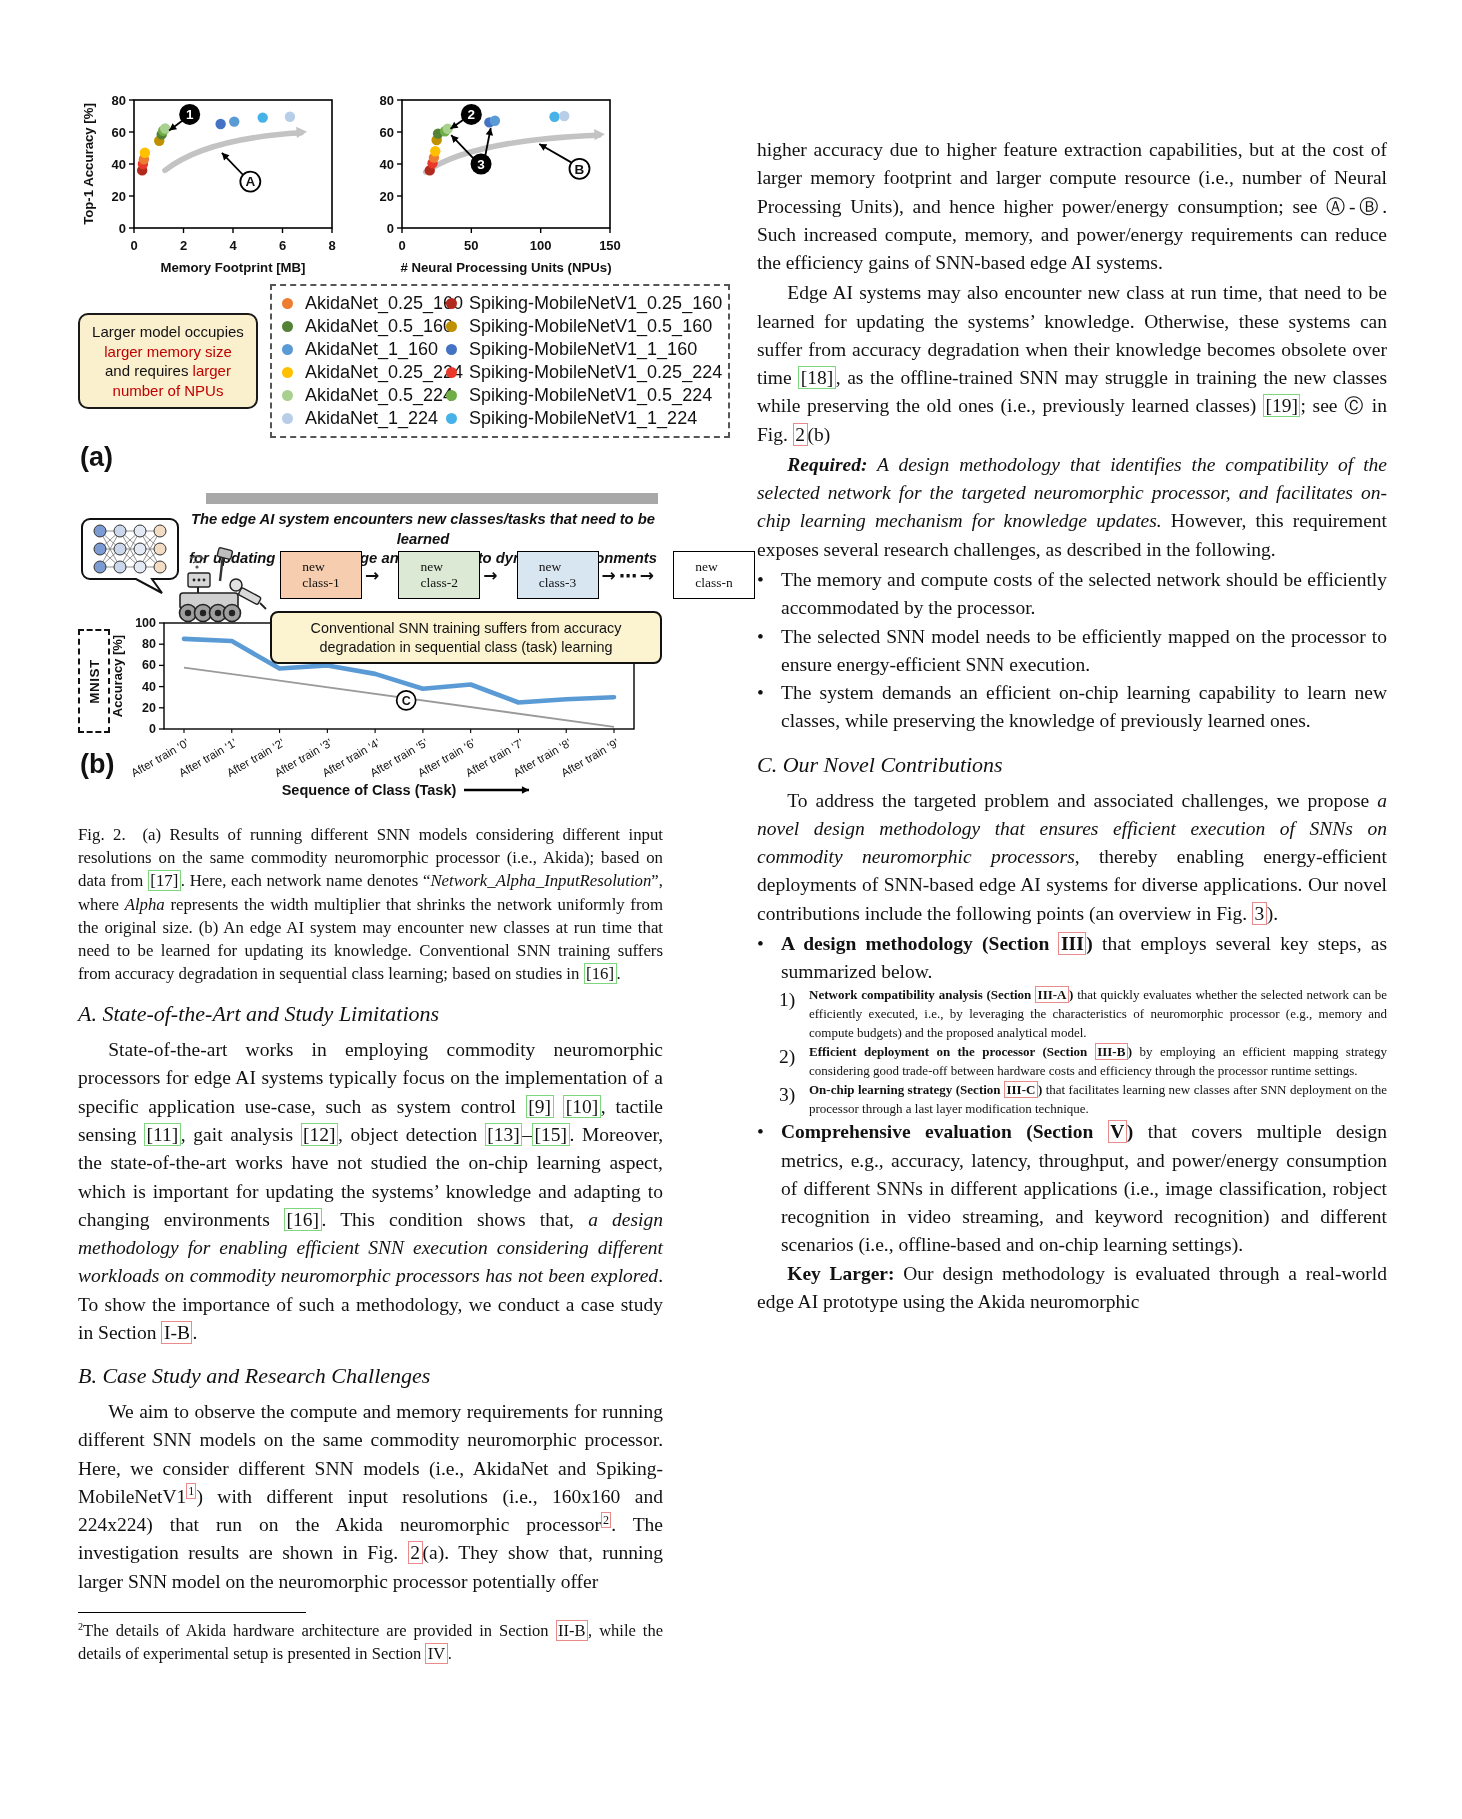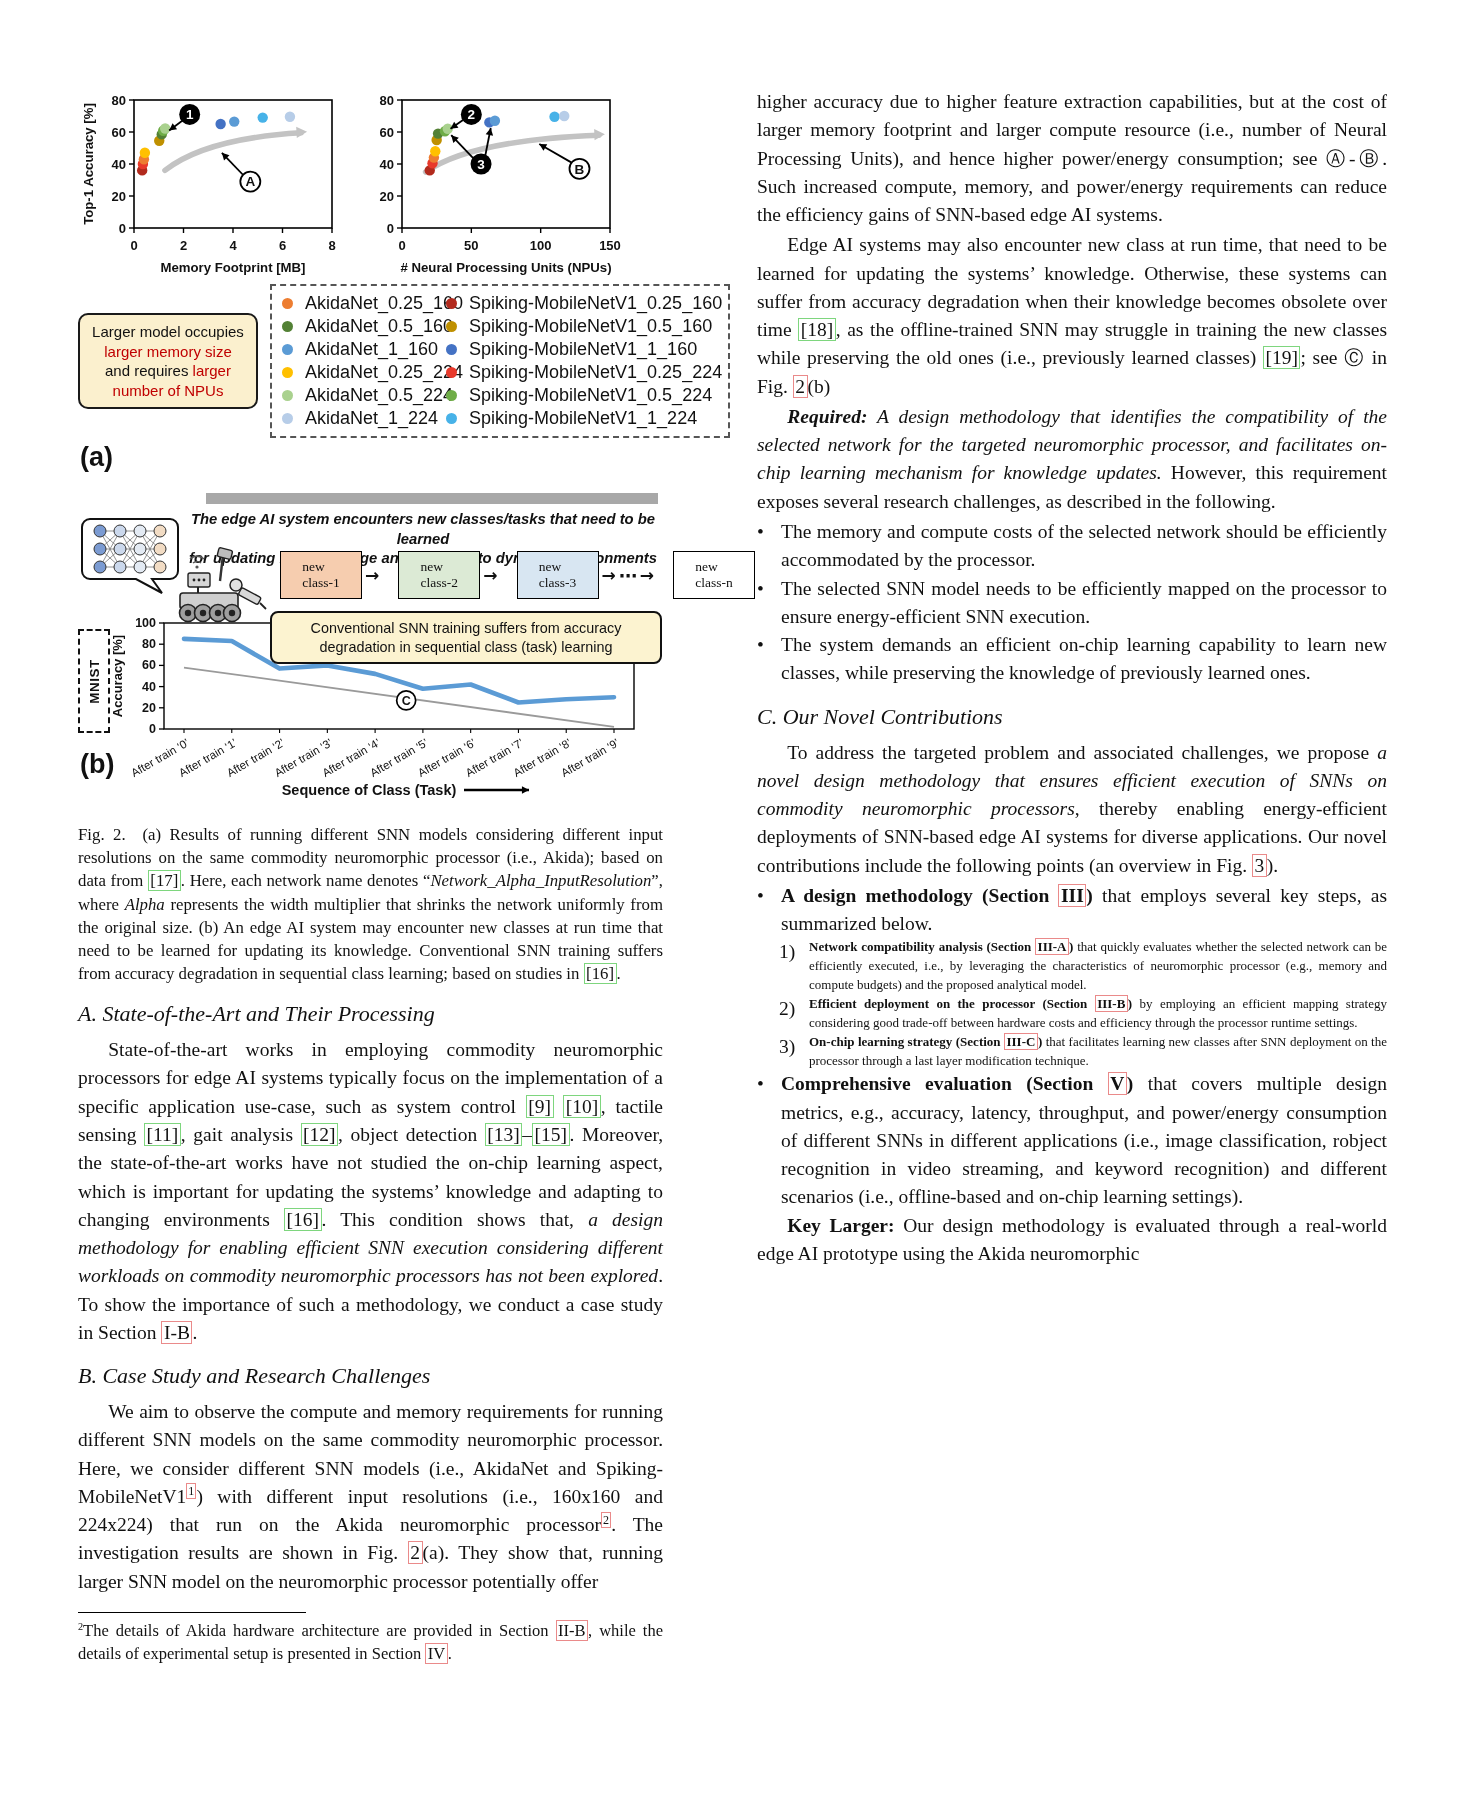--- a/index.html
+++ b/index.html
@@ -1,21 +1,21 @@
 <!DOCTYPE html>
 <html><head>
 <meta charset="utf-8">
 <style>
   html,body{margin:0;padding:0;background:#ffffff;}
   .page{position:relative;width:1462px;height:1819px;background:#fff;box-sizing:border-box;
         padding:88px 0 0 78px;display:flex;gap:94px;
         font-family:"Liberation Serif","DejaVu Serif",serif;color:#111;}
   svg{overflow:visible;display:block;}
   .col-left{width:585px;flex:none;}
-  .col-right{width:630px;flex:none;}
+  .col-right{width:630px;flex:none;margin-top:48px;}
   .body{font-size:19.5px;line-height:1.45;text-align:justify;margin:0 0 2px 0;}
   .ind{text-indent:1.55em;}
   .sec-h{font-style:italic;font-size:22px;margin:16px 0 9px 0;}
   .i{font-style:italic;}
   .b{font-weight:bold;}
   .bi{font-weight:bold;font-style:italic;}
   .g{border:1.5px solid #7ED67E;padding:0 1.5px;}
   .r{border:1.5px solid #EA8A8A;padding:0 1.5px;}
   .br{font-weight:bold;border:1.5px solid #EA8A8A;padding:0 1.5px;}
   .sup{vertical-align:super;font-size:0.62em;line-height:0;}
@@ -386,21 +386,21 @@
           <text x="514" y="138" text-anchor="end" font-size="11.5" font-family="&quot;Liberation Sans&quot;,&quot;DejaVu Sans&quot;,sans-serif" font-weight="400" fill="#111" transform="rotate(-30 514 138)">After train ‘9’</text>
           <text x="263" y="188" text-anchor="middle" font-size="14.5" font-family="&quot;Liberation Sans&quot;,&quot;DejaVu Sans&quot;,sans-serif" font-weight="700" fill="#111">Sequence of Class (Task)</text>
           <line x1="358" y1="183" x2="423" y2="183" stroke="#000" stroke-width="2.6"></line>
           <polygon points="423,183 415.9473424329737,186.77624433031906 415.9473424329737,179.22375566968094" fill="#000"></polygon>
         </svg>
       <div class="fb-label">(b)</div>
     </div>
 
     <div class="caption"><span>Fig. 2.  (a) Results of running different SNN models considering different input resolutions on the same commodity neuromorphic processor (i.e., Akida); based on data from </span><span class="g">[17]</span><span>. Here, each network name denotes “</span><span class="i">Network_Alpha_InputResolution</span><span>”, where </span><span class="i">Alpha</span><span> represents the width multiplier that shrinks the network uniformly from the original size. (b) An edge AI system may encounter new classes at run time that need to be learned for updating its knowledge. Conventional SNN training suffers from accuracy degradation in sequential class learning; based on studies in </span><span class="g">[16]</span><span>.</span></div>
 
-    <div class="sec-h">A. State-of-the-Art and Their Processing</div>
+    <div class="sec-h">A. State-of-the-Art and Study Limitations</div>
     <p class="body ind"><span>State-of-the-art works in employing commodity neuromorphic processors for edge AI systems typically focus on the implementation of a specific application use-case, such as system control </span><span class="g">[9]</span><span> </span><span class="g">[10]</span><span>, tactile sensing </span><span class="g">[11]</span><span>, gait analysis </span><span class="g">[12]</span><span>, object detection </span><span class="g">[13]</span><span>–</span><span class="g">[15]</span><span>. Moreover, the state-of-the-art works have not studied the on-chip learning aspect, which is important for updating the systems’ knowledge and adapting to changing environments </span><span class="g">[16]</span><span>. This condition shows that, </span><span class="i">a design methodology for enabling efficient SNN execution considering different workloads on commodity neuromorphic processors has not been explored</span><span>. To show the importance of such a methodology, we conduct a case study in Section </span><span class="r">I-B</span><span>.</span></p>
 
     <div class="sec-h">B. Case Study and Research Challenges</div>
     <p class="body ind"><span>We aim to observe the compute and memory requirements for running different SNN models on the same commodity neuromorphic processor. Here, we consider different SNN models (i.e., AkidaNet and Spiking-MobileNetV1</span><span class="supr">1</span><span>) with different input resolutions (i.e., 160x160 and 224x224) that run on the Akida neuromorphic processor</span><span class="supr">2</span><span>. The investigation results are shown in Fig. </span><span class="r">2</span><span>(a). They show that, running larger SNN model on the neuromorphic processor potentially offer</span></p>
 
     <div class="fnsep"></div>
     <div class="fn"><span class="sup">2</span><span>The details of Akida hardware architecture are provided in Section </span><span class="r">II-B</span><span>, while the details of experimental setup is presented in Section </span><span class="r">IV</span><span>.</span></div>
   </div>
 
   <div class="col-right">

